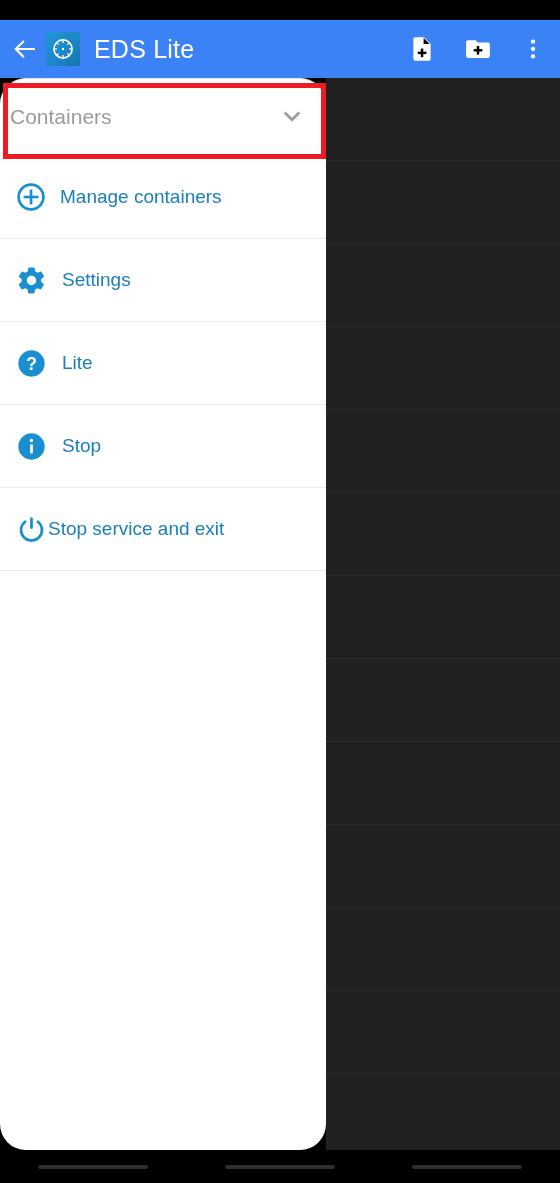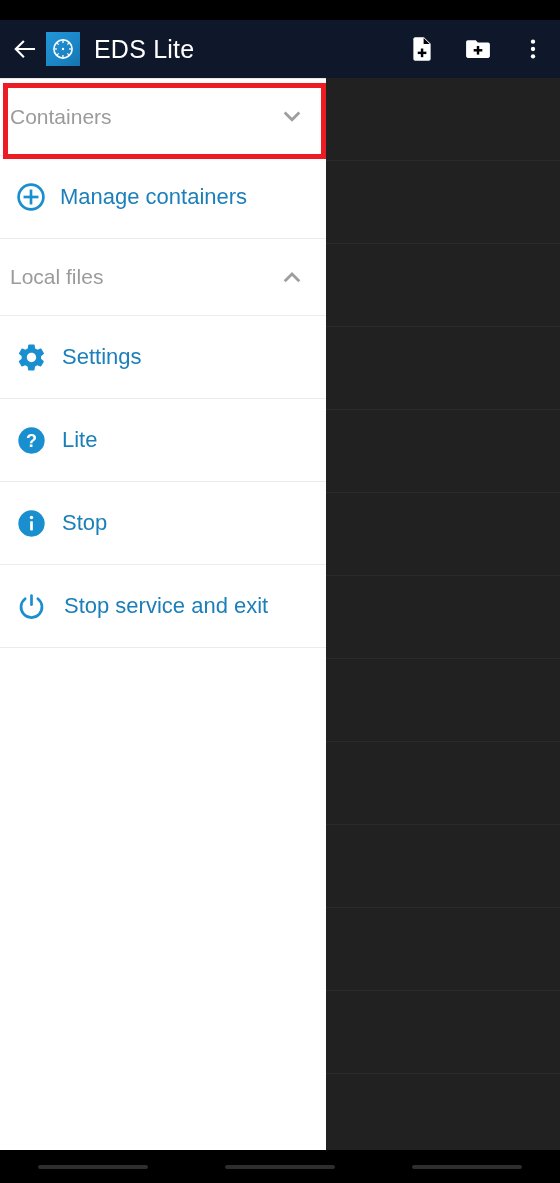--- a/index.html
+++ b/index.html
@@ -19,21 +19,21 @@
   #status-bar {
     position:absolute; top:0; left:0;
     width:560px; height:20px;
     background:#000;
   }
 
   
   #app-bar {
     position:absolute; top:20px; left:0;
     width:560px; height:58px;
-    background:#0f172a;
+    background:#3b82f6;
     display:flex; align-items:center;
   }
   #back-button {
     width:46px; height:46px;
     margin-left:2px;
     display:flex; align-items:center; justify-content:center;
     flex:none;
   }
   #app-logo {
     width:34px; height:34px;
@@ -75,20 +75,21 @@
     border-bottom:1px solid #2b2b2b;
   }
 
   
   #nav-drawer {
     position:absolute;
     top:78px; left:0;
     width:326px; height:1072px;
     background:#fff;
     border-top:1px solid #e6e6e6;
+    border-radius:26px;
   }
   #drawer-scroll { width:100%; }
 
   .section-header {
     position:relative;
     height:77px;
     display:flex; align-items:center;
     padding:0 16px 0 10px;
     border-bottom:1px solid #ececec;
   }
@@ -107,26 +108,26 @@
     padding-left:14px;
     border-bottom:1px solid #ececec;
   }
   .drawer-item .di-icon {
     width:34px; height:34px;
     flex:none;
     display:flex; align-items:center; justify-content:center;
   }
   .drawer-item .di-label {
     color:#1a7fba;
-    font-size:22px;
+    font-size:19px;
     margin-left:14px;
     white-space:nowrap;
   }
   #item-manage-containers .di-label { margin-left:12px; }
-  #item-stop-service .di-label { margin-left:16px; }
+  #item-stop-service .di-label { margin-left:0; }
 
   
   #highlight-box {
     position:absolute;
     left:3px; top:83px;
     width:323px; height:76px;
     border:5px solid #ed1c24;
     pointer-events:none;
     z-index:50;
   }
@@ -239,28 +240,20 @@
         <div class="di-icon">
           <svg width="32" height="32" viewBox="0 0 24 24">
             <circle cx="12" cy="12" r="9.3" fill="none" stroke="#1a8fd0" stroke-width="2.0"></circle>
             <rect x="11.0" y="6.4" width="2.0" height="11.2" fill="#1a8fd0"></rect>
             <rect x="6.4" y="11.0" width="11.2" height="2.0" fill="#1a8fd0"></rect>
           </svg>
         </div>
         <div class="di-label">Manage containers</div>
       </div>
 
-      <div class="section-header" id="section-local-files">
-        <div class="sec-label">Local files</div>
-        <div class="chev">
-          <svg width="28" height="28" viewBox="0 0 24 24">
-            <path d="M6.6 14.8L12 9.4l5.4 5.4" fill="none" stroke="#9e9e9e" stroke-width="2.4" stroke-linecap="square"></path>
-          </svg>
-        </div>
-      </div>
 
       <div class="drawer-item" id="item-settings">
         <div class="di-icon">
           <svg width="31" height="31" viewBox="0 0 24 24">
             <path d="M19.4 13.0c.05-.33.08-.66.08-1s-.03-.68-.08-1l2.1-1.63c.19-.15.24-.42.12-.64l-2-3.46c-.12-.22-.39-.3-.61-.22l-2.49 1c-.52-.4-1.08-.73-1.69-.98l-.38-2.65c-.03-.24-.24-.42-.49-.42h-4c-.25 0-.46.18-.49.42l-.38 2.65c-.61.25-1.17.59-1.69.98l-2.49-1c-.23-.09-.49 0-.61.22l-2 3.46c-.13.22-.07.49.12.64L4.42 11c-.05.32-.09.66-.09 1s.03.68.08 1l-2.1 1.63c-.19.15-.24.42-.12.64l2 3.46c.12.22.39.3.61.22l2.49-1c.52.4 1.08.73 1.69.98l.38 2.65c.03.24.24.42.49.42h4c.25 0 .46-.18.49-.42l.38-2.65c.61-.25 1.17-.59 1.69-.98l2.49 1c.23.09.49 0 .61-.22l2-3.46c.12-.22.07-.49-.12-.64L19.4 13zM12 15.6c-1.98 0-3.6-1.62-3.6-3.6s1.62-3.6 3.6-3.6 3.6 1.62 3.6 3.6-1.62 3.6-3.6 3.6z" fill="#1a8fd0"></path>
           </svg>
         </div>
         <div class="di-label">Settings</div>
       </div>
 

